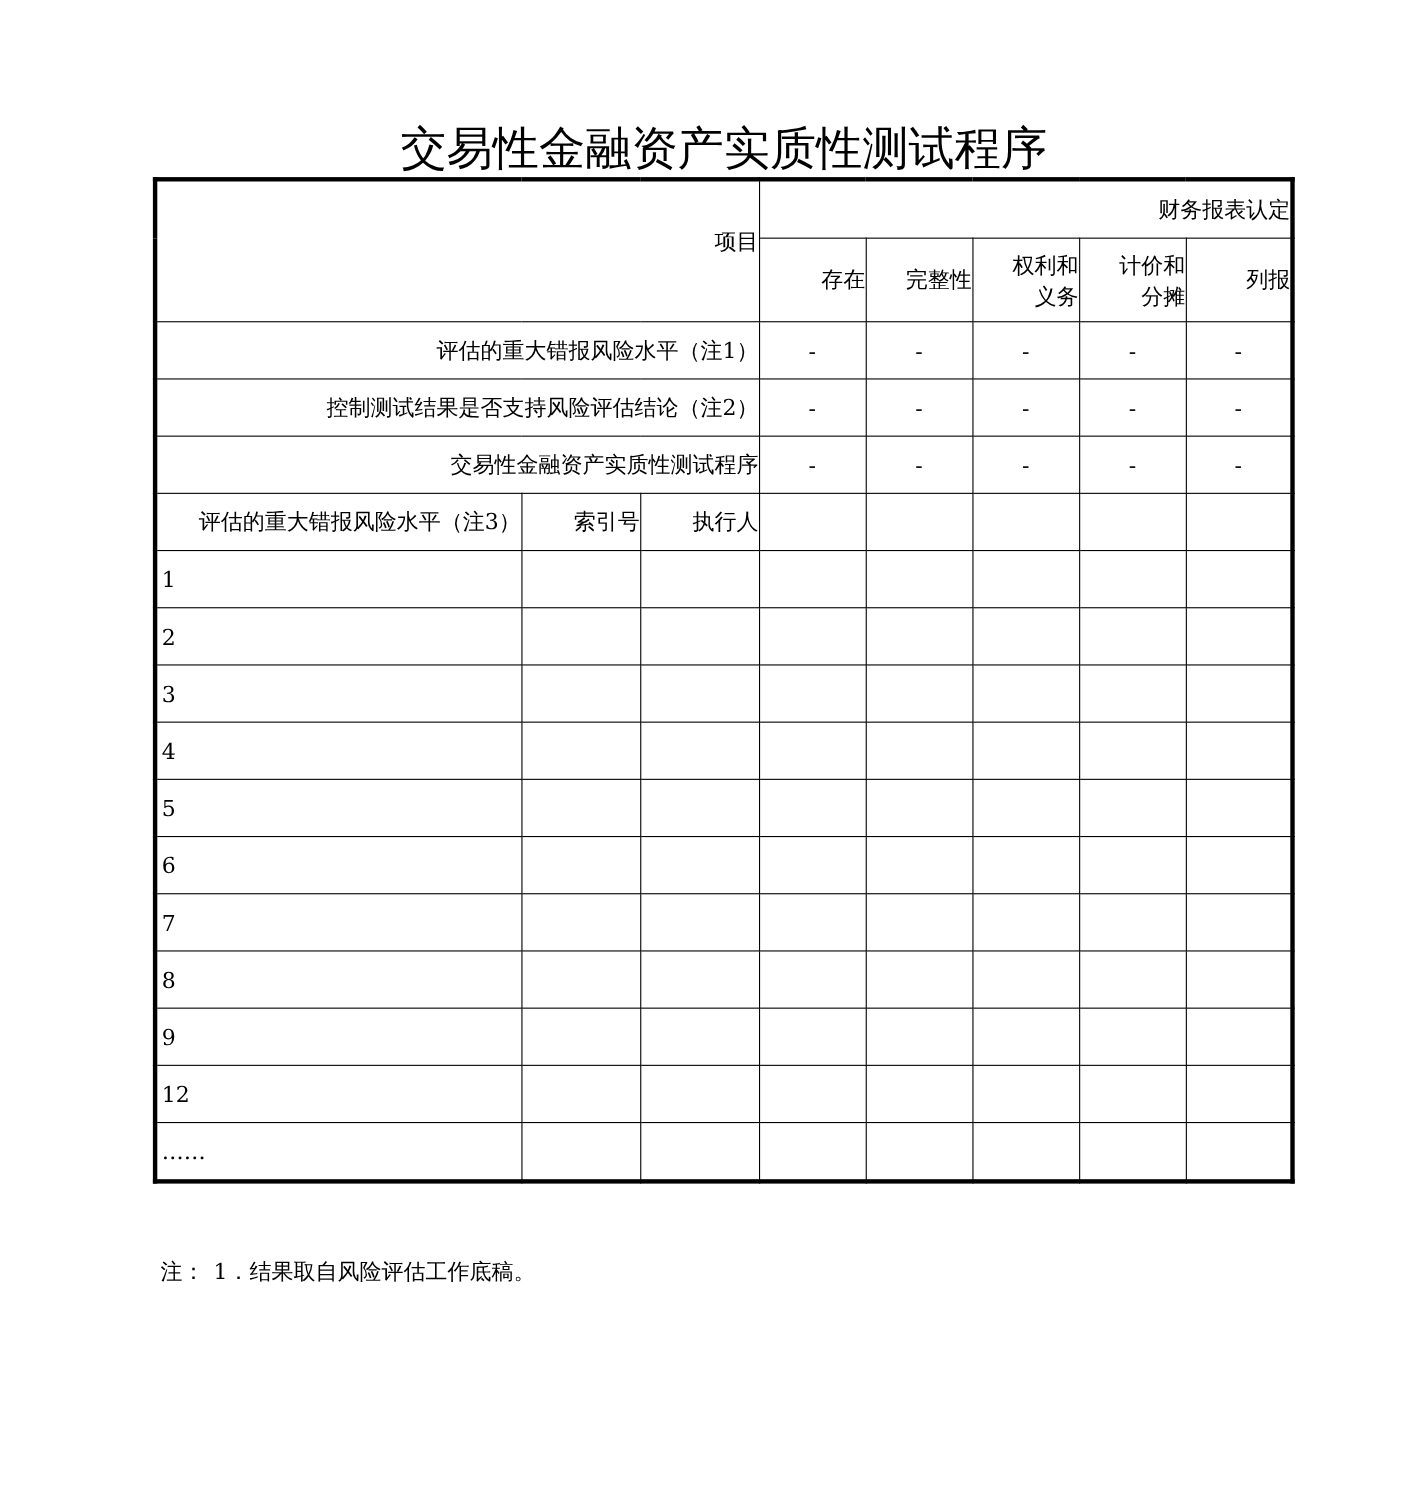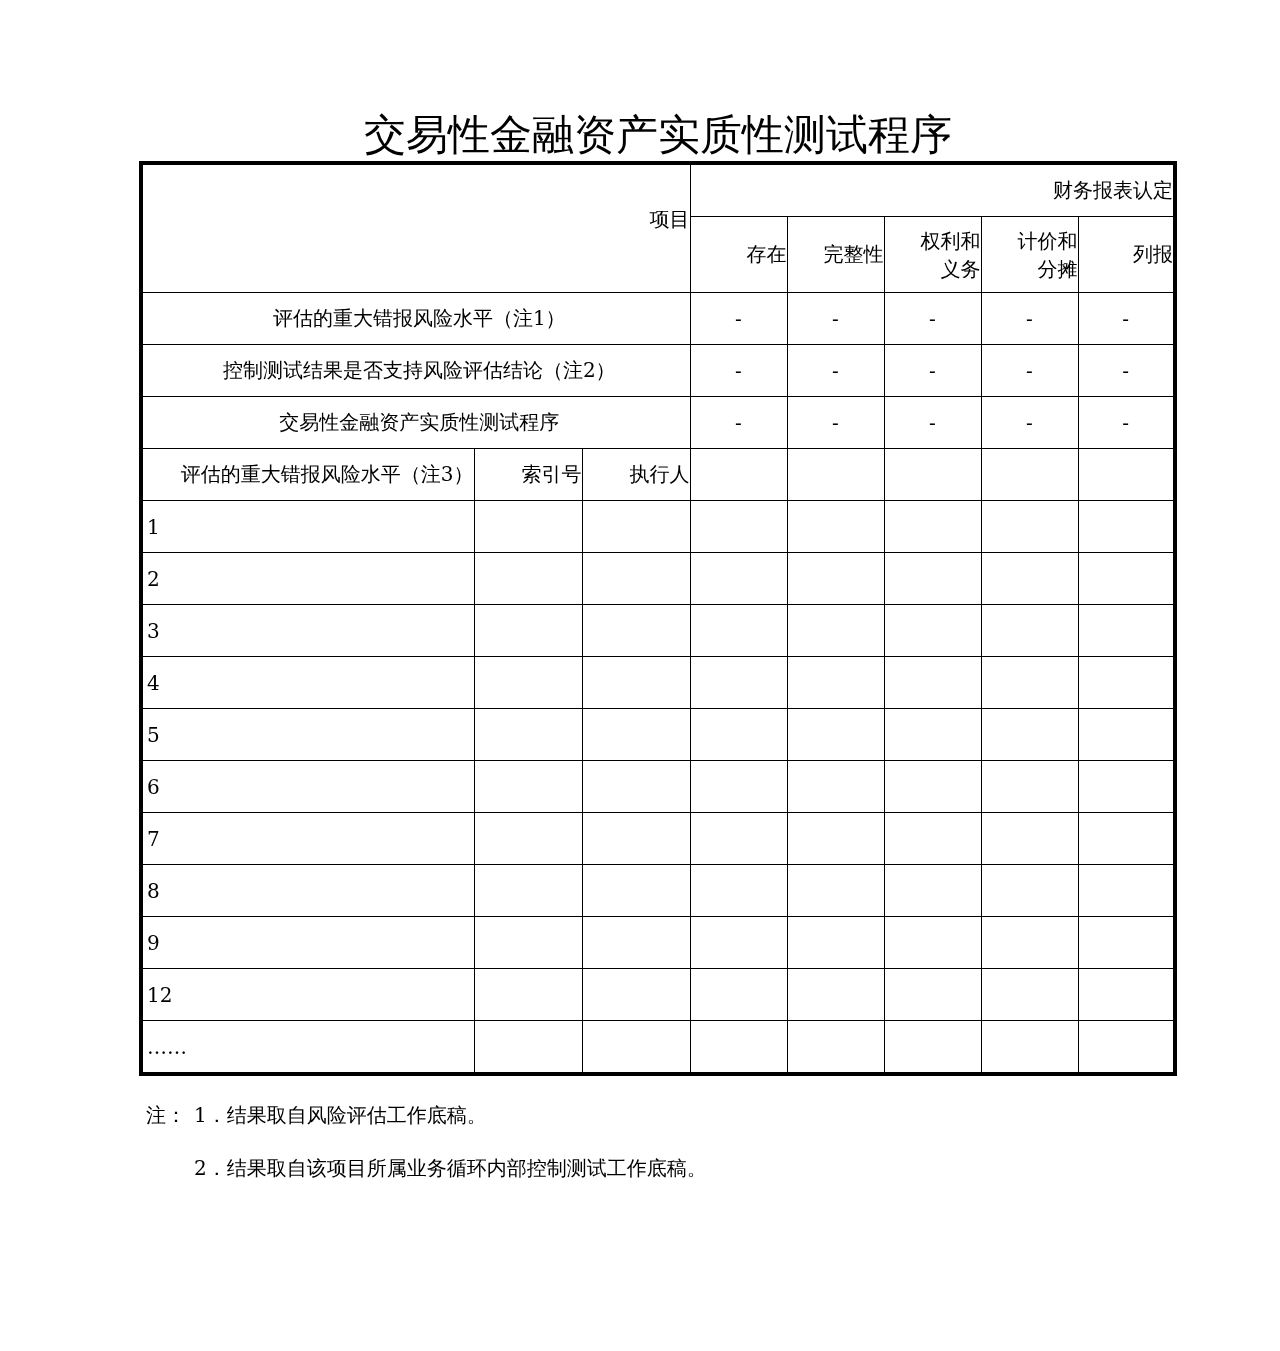--- a/index.html
+++ b/index.html
@@ -2,24 +2,24 @@
 <html><head>
 <meta charset="utf-8">
 <style>
   html, body { margin:0; padding:0; background:#fff; }
   body { width:1280px; height:1351px; position:relative; font-family:"DejaVu Serif", serif; color:#000; }
   .title { position:absolute; left:0; width:1316px; top:110px; text-align:center; font-size:42px; line-height:50px; }
   .title span { text-underline-offset:6px; text-decoration-thickness:2px; }
   table.main { position:absolute; left:139px; top:161px; border-collapse:collapse; border:4px solid #000; table-layout:fixed; }
   table.main td { border:1.5px solid #000; padding:0; font-size:20px; height:51px; vertical-align:middle; }
   .c { text-align:right; }
-  .l { text-align:center; padding-left:6px !important; }
+  .l { text-align:right; padding-left:6px !important; }
   .dash { text-align:center; font-size:20px; }
   .notes { position:absolute; left:146px; top:1098px; font-size:20px; }
-  .note { height:53px; line-height:34px; }
+  .note { height:53px; line-height:34px;margin-top:41px; }
   .note .pre { display:inline-block; width:48px; }
   .note.indent { padding-left:48px; }
 </style>
 </head>
 <body>
 
 <div class="title"><span>交易性金融资产实质性测试程序</span></div>
 
 <table class="main">
   <colgroup>
@@ -188,14 +188,13 @@
         <td></td>
         <td></td>
         <td></td>
         <td></td>
       </tr>
     </tbody>
 </table>
 
 <div class="notes">
   <div class="note"><span class="pre">注：</span><span>1．结果取自风险评估工作底稿。</span></div>
-  <div class="note indent"><span>2．结果取自该项目所属业务循环内部控制测试工作底稿。</span></div>
 </div>
 
 </body></html>

